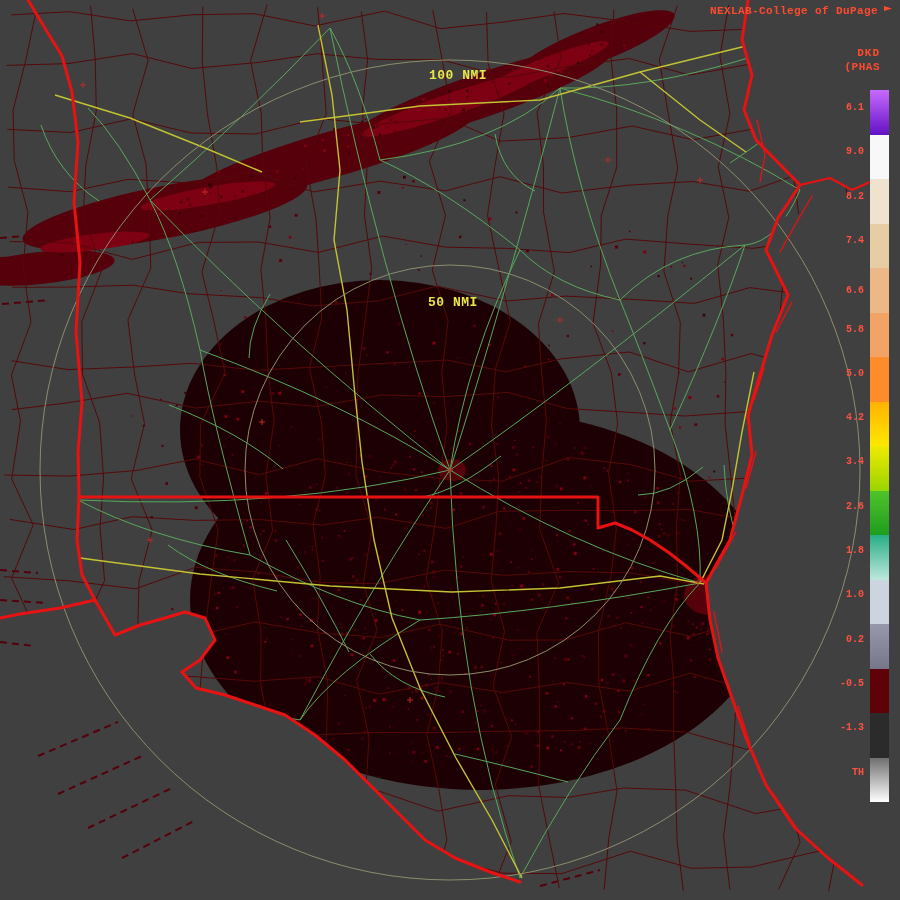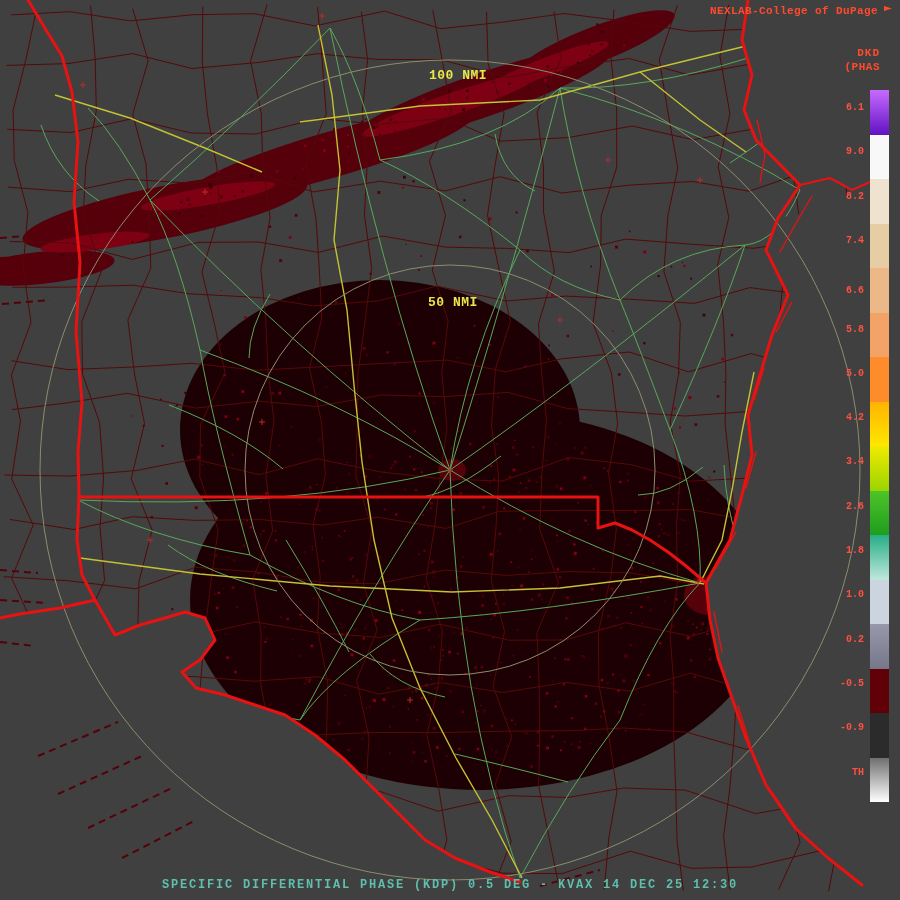--- a/index.html
+++ b/index.html
@@ -915,17 +915,16 @@
       <div class="cblab" style="top: 195px; color: rgb(255, 80, 64);">6.6</div>
       <div class="cblab" style="top: 233.5px; color: rgb(255, 80, 64);">5.8</div>
       <div class="cblab" style="top: 277.8px; color: rgb(255, 80, 64);">5.0</div>
       <div class="cblab" style="top: 322.1px; color: rgb(255, 80, 64);">4.2</div>
       <div class="cblab" style="top: 366.4px; color: rgb(255, 80, 64);">3.4</div>
       <div class="cblab" style="top: 410.7px; color: rgb(255, 80, 64);">2.6</div>
       <div class="cblab" style="top: 455px; color: rgb(255, 80, 64);">1.8</div>
       <div class="cblab" style="top: 499.3px; color: rgb(255, 80, 64);">1.0</div>
       <div class="cblab" style="top: 543.6px; color: rgb(255, 80, 64);">0.2</div>
       <div class="cblab" style="top: 587.9px; color: rgb(255, 80, 64);">-0.5</div>
-      <div class="cblab" style="top: 632.2px; color: rgb(255, 80, 64);">-0.9</div>
+      <div class="cblab" style="top: 632.2px; color: rgb(255, 80, 64);">-1.3</div>
       <div class="cblab" style="top: 676.5px; color: rgb(255, 80, 64);">TH</div>
     </div>
-  <div class="txt" id="caption" style="color: rgb(95, 191, 174);">SPECIFIC DIFFERENTIAL PHASE (KDP) 0.5 DEG - KVAX 14 DEC 25 12:30</div>
 </div>
 
 </body></html>

